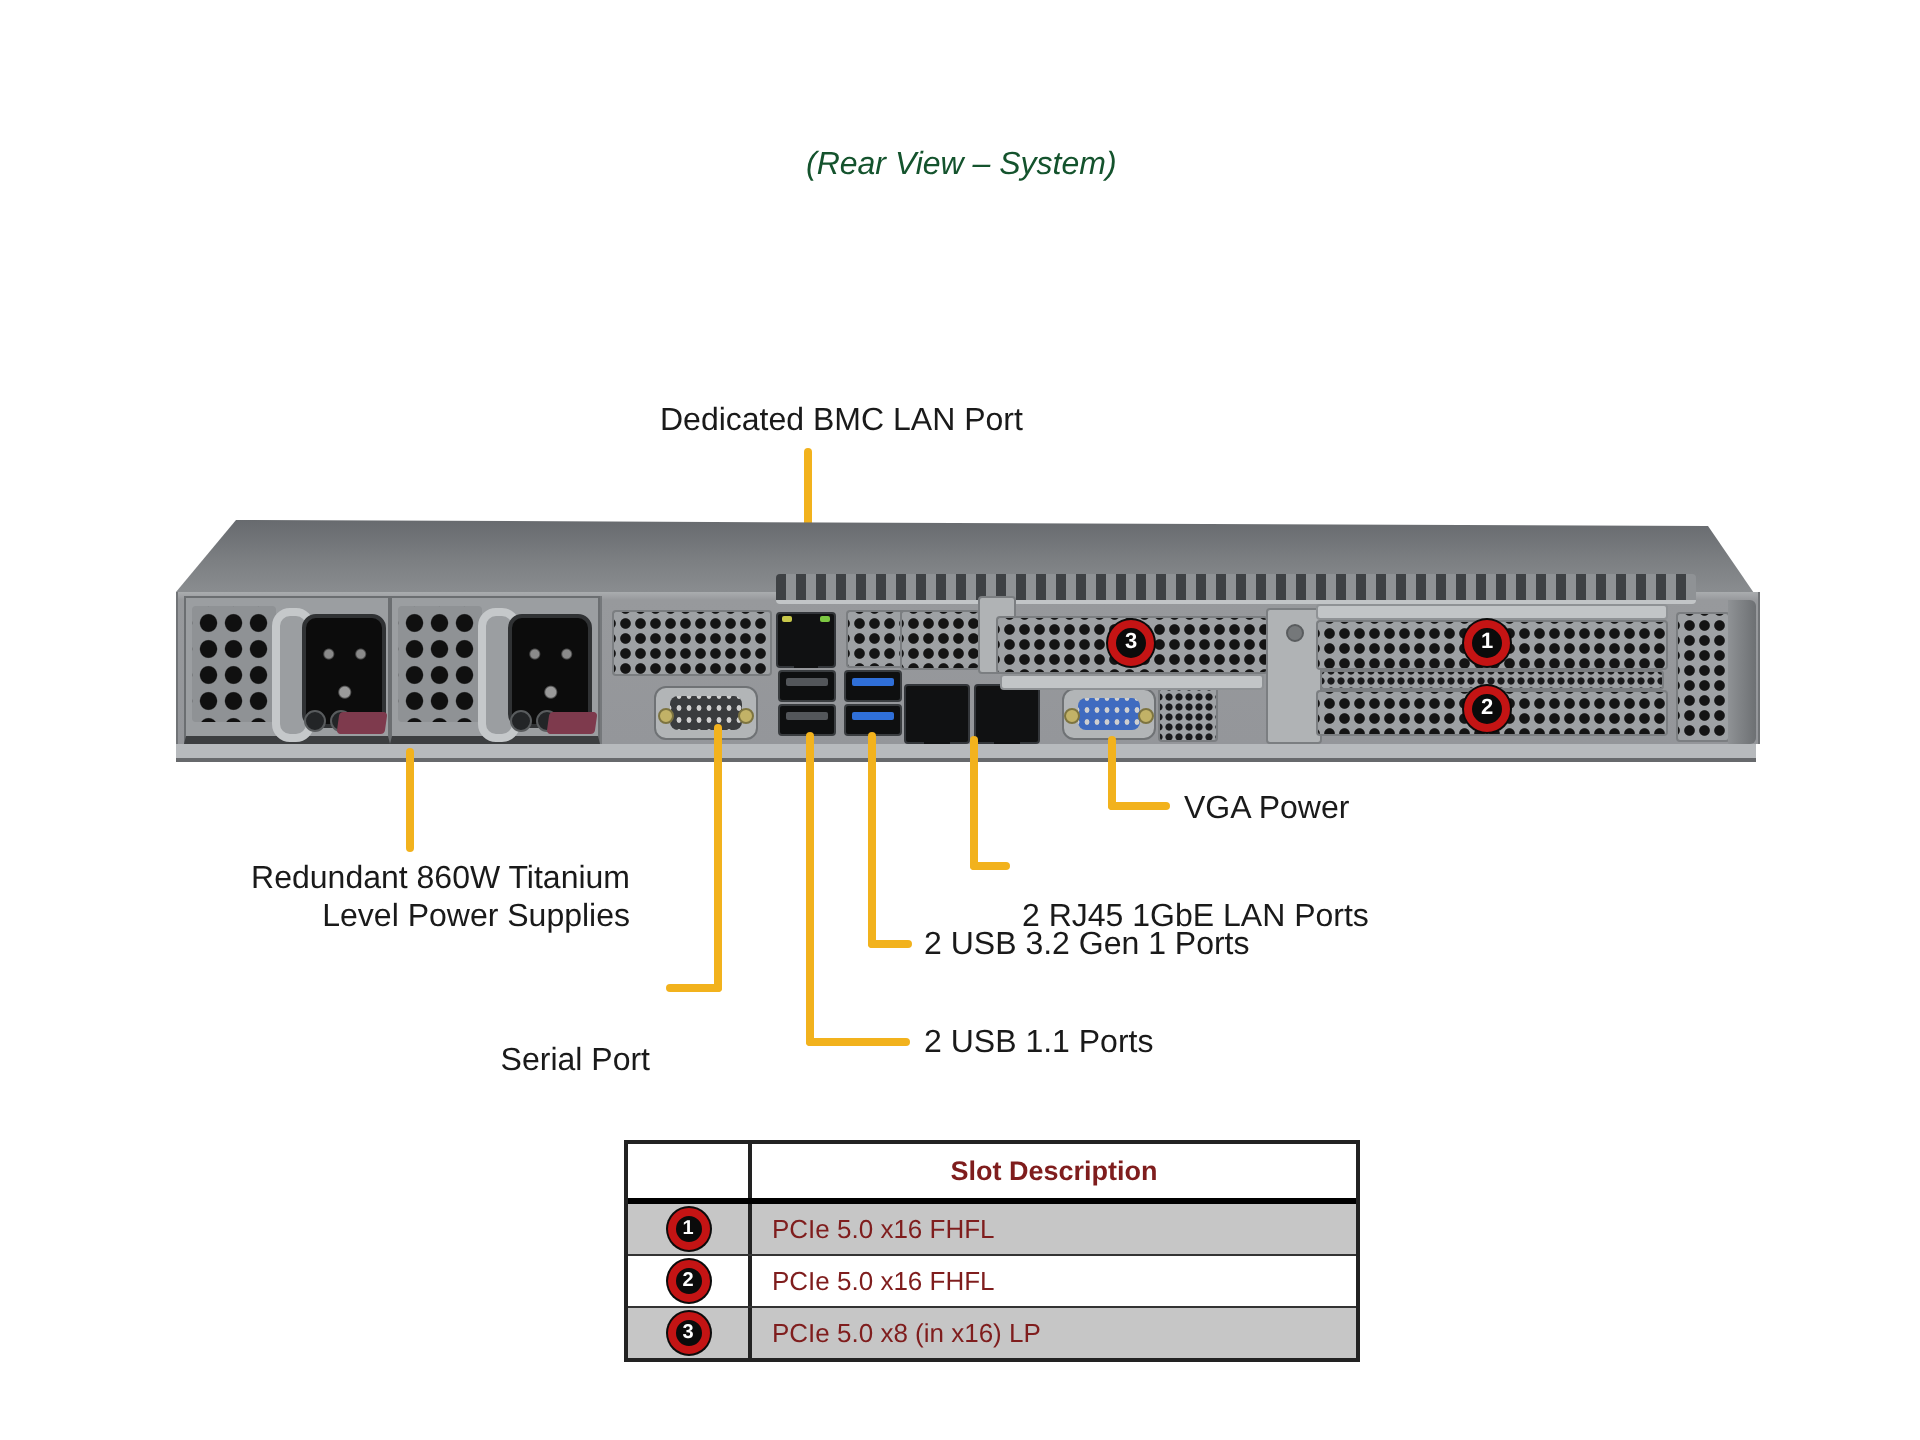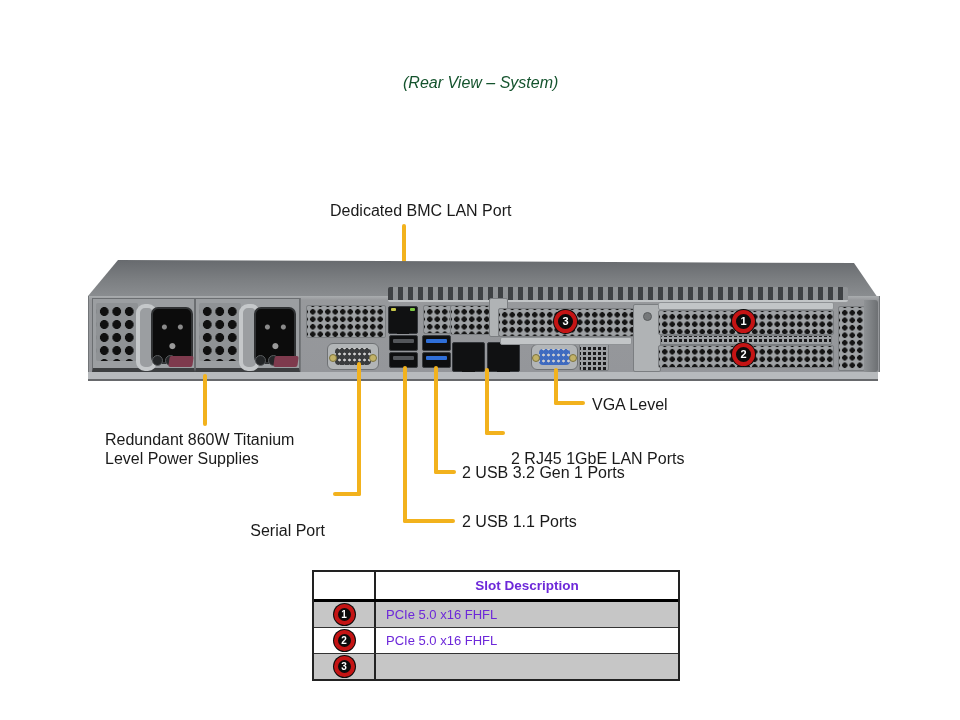--- a/index.html
+++ b/index.html
@@ -86,21 +86,21 @@
   .marker.sm{width:13px;height:13px;line-height:13px;font-size:10px;}
 
   
   .slot-table{left:312px;top:570px;width:364px;border:2px solid #222;background:#fff;}
   .trow{display:flex;align-items:stretch;}
   .thead{height:27px;border-bottom:3px solid #000;}
   .tr1,.tr3{background:#C6C6C6;}
   .tr1,.tr2,.tr3{height:25px;border-bottom:1px solid #333;}
   .tr3{border-bottom:none;}
   .cmark{width:60px;border-right:2px solid #222;position:relative;display:flex;align-items:center;justify-content:center;flex:none;}
-  .cdesc{flex:1;display:flex;align-items:center;padding-left:10px;font-size:13px;color:#6d28d9;}
+  .cdesc{flex:1;display:flex;align-items:center;padding-left:10px;font-size:13px;color:#7f1d1d;}
   .thead .cdesc{justify-content:center;padding-left:0;font-weight:bold;font-size:13.5px;}
   .tmark{position:relative;}
 </style>
 </head>
 <body>
 
 <div class="abs title" style="left:403px;top:74px;">(Rear View – System)</div>
 
 <div class="abs callout" style="left:330px;top:202px;">Dedicated BMC LAN Port</div>
 <div class="lead v" style="left:402px;top:224px;height:95px;"></div>
@@ -187,21 +187,21 @@
   <div class="abs holes fine" style="left:572px;top:79px;width:170px;height:8px;"></div>
   <div class="abs holes" style="left:570px;top:89px;width:174px;height:21px;"></div>
   <div class="marker" style="left:644px;top:54px;">1</div>
   <div class="marker" style="left:644px;top:87px;">2</div>
 
   <div class="abs holes" style="left:750px;top:50px;width:25px;height:63px;"></div>
   <div class="abs rightcap" style="left:776px;top:44px;width:14px;height:72px;"></div>
 </div>
 
 <div class="lead v" style="left:203px;top:374px;height:52px;"></div>
-<div class="abs callout" style="left:105px;top:430px;width:210px;text-align:left;white-space:normal;line-height:19px;">
+<div class="abs callout" style="left:105px;top:430px;width:210px;text-align:right;white-space:normal;line-height:19px;">
   <span>Redundant 860W Titanium</span><br>
   <span>Level Power Supplies</span>
 </div>
 
 <div class="lead v" style="left:357px;top:362px;height:134px;"></div>
 <div class="lead h" style="left:333px;top:492px;width:28px;"></div>
 <div class="abs callout" style="left:230px;top:486px;width:95px;text-align:right;margin-top:36px;">Serial Port</div>
 
 <div class="lead v" style="left:403px;top:366px;height:157px;"></div>
 <div class="lead h" style="left:403px;top:519px;width:52px;"></div>
@@ -210,21 +210,21 @@
 <div class="lead v" style="left:434px;top:366px;height:108px;"></div>
 <div class="lead h" style="left:434px;top:470px;width:22px;"></div>
 <div class="abs callout" style="left:462px;top:464px;">2 USB 3.2 Gen 1 Ports</div>
 
 <div class="lead v" style="left:485px;top:368px;height:67px;"></div>
 <div class="lead h" style="left:485px;top:431px;width:20px;"></div>
 <div class="abs callout" style="left:511px;top:426px;margin-top:24px;">2 RJ45 1GbE LAN Ports</div>
 
 <div class="lead v" style="left:554px;top:368px;height:37px;"></div>
 <div class="lead h" style="left:554px;top:401px;width:31px;"></div>
-<div class="abs callout" style="left:592px;top:396px;">VGA Level</div>
+<div class="abs callout" style="left:592px;top:396px;">VGA Power</div>
 
 <div class="abs slot-table">
   <div class="trow thead">
     <div class="cmark"></div>
     <div class="cdesc">Slot Description</div>
   </div>
   <div class="trow tr1">
     <div class="cmark">
       <div class="marker sm tmark">1</div>
     </div>
@@ -233,14 +233,15 @@
   <div class="trow tr2">
     <div class="cmark">
       <div class="marker sm tmark">2</div>
     </div>
     <div class="cdesc">PCIe 5.0 x16 FHFL</div>
   </div>
   <div class="trow tr3">
     <div class="cmark">
       <div class="marker sm tmark">3</div>
     </div>
+    <div class="cdesc">PCIe 5.0 x8 (in x16) LP</div>
   </div>
 </div>
 
 </body></html>

